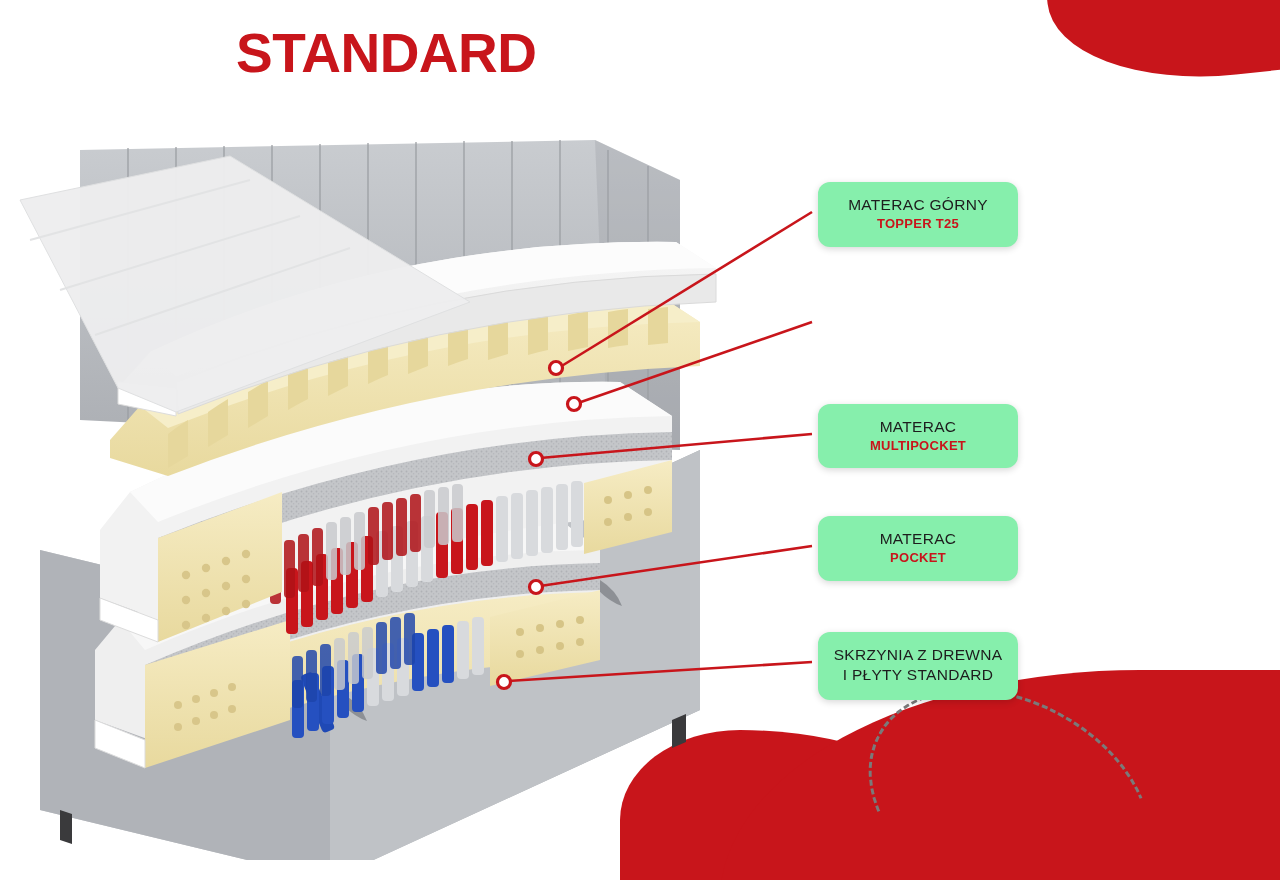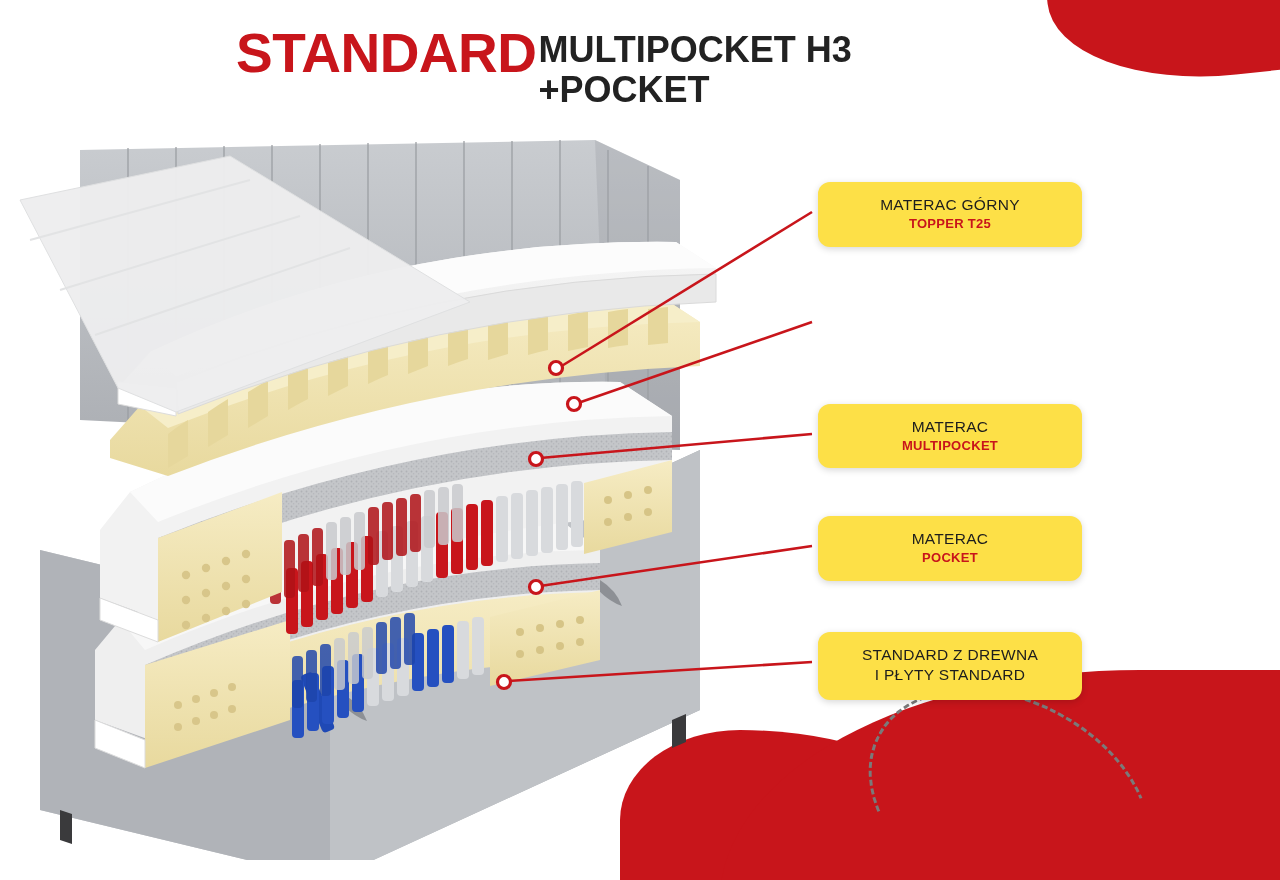--- a/index.html
+++ b/index.html
@@ -68,24 +68,24 @@
     position: absolute; left: 0; top: 120px;
     width: 860px; height: 740px;
     z-index: 5;
   }
   .stage svg { display: block; }
 
   
   .callouts { position: absolute; left: 0; top: 0; width: 1280px; height: 880px; z-index: 9; pointer-events: none; }
   .label {
     position: absolute;
-    background: #fde047;
+    background: #86efac;
     border-radius: 12px;
     box-shadow: 0 2px 7px rgba(0,0,0,0.16);
-    width: 264px;
+    width: 200px;
     padding: 13px 10px 14px;
     text-align: center;
     pointer-events: auto;
   }
   .label .l1 { font-size: 15.5px; color: #1d1d1d; letter-spacing: .3px; line-height: 1.32; }
   .label .l2 { font-size: 13px; color: #c8151b; font-weight: bold; letter-spacing: .3px; line-height: 1.32; }
   .label .l1.multi { line-height: 1.3; }
 
   #label-topper  { left: 818px; top: 182px; }
   #label-pianka  { left: 818px; top: 292px; }
@@ -99,21 +99,20 @@
 </head>
 <body>
 
 <div class="swoosh-tr"></div>
 <div class="swoosh-br2"></div>
 <div class="swoosh-br"></div>
 <div class="dash-arc"></div>
 
 <div class="title-wrap">
   <div class="title-main">STANDARD</div>
-  <div class="title-sub">MULTIPOCKET H3 +POCKET</div>
 </div>
 
 <div class="stage">
 <svg width="860" height="740" viewBox="0 0 860 740" xmlns="http://www.w3.org/2000/svg">
   <defs>
     <linearGradient id="gHead" x1="0" y1="0" x2="0" y2="1">
       <stop offset="0%" stop-color="#c9ccd0"></stop>
       <stop offset="100%" stop-color="#abaeb3"></stop>
     </linearGradient>
     <linearGradient id="gBase" x1="0" y1="0" x2="1" y2="0">
@@ -414,17 +413,17 @@
     <div class="l1 multi">MATERAC</div>
     <div class="l2">MULTIPOCKET</div>
   </div>
 
   <div class="label" id="label-pocket">
     <div class="l1">MATERAC</div>
     <div class="l2">POCKET</div>
   </div>
 
   <div class="label" id="label-skrzynia">
-    <div class="l1">STANDARD Z DREWNA</div>
+    <div class="l1">SKRZYNIA Z DREWNA</div>
     <div class="l1">I PŁYTY STANDARD</div>
   </div>
 
 </div>
 
 </body></html>

